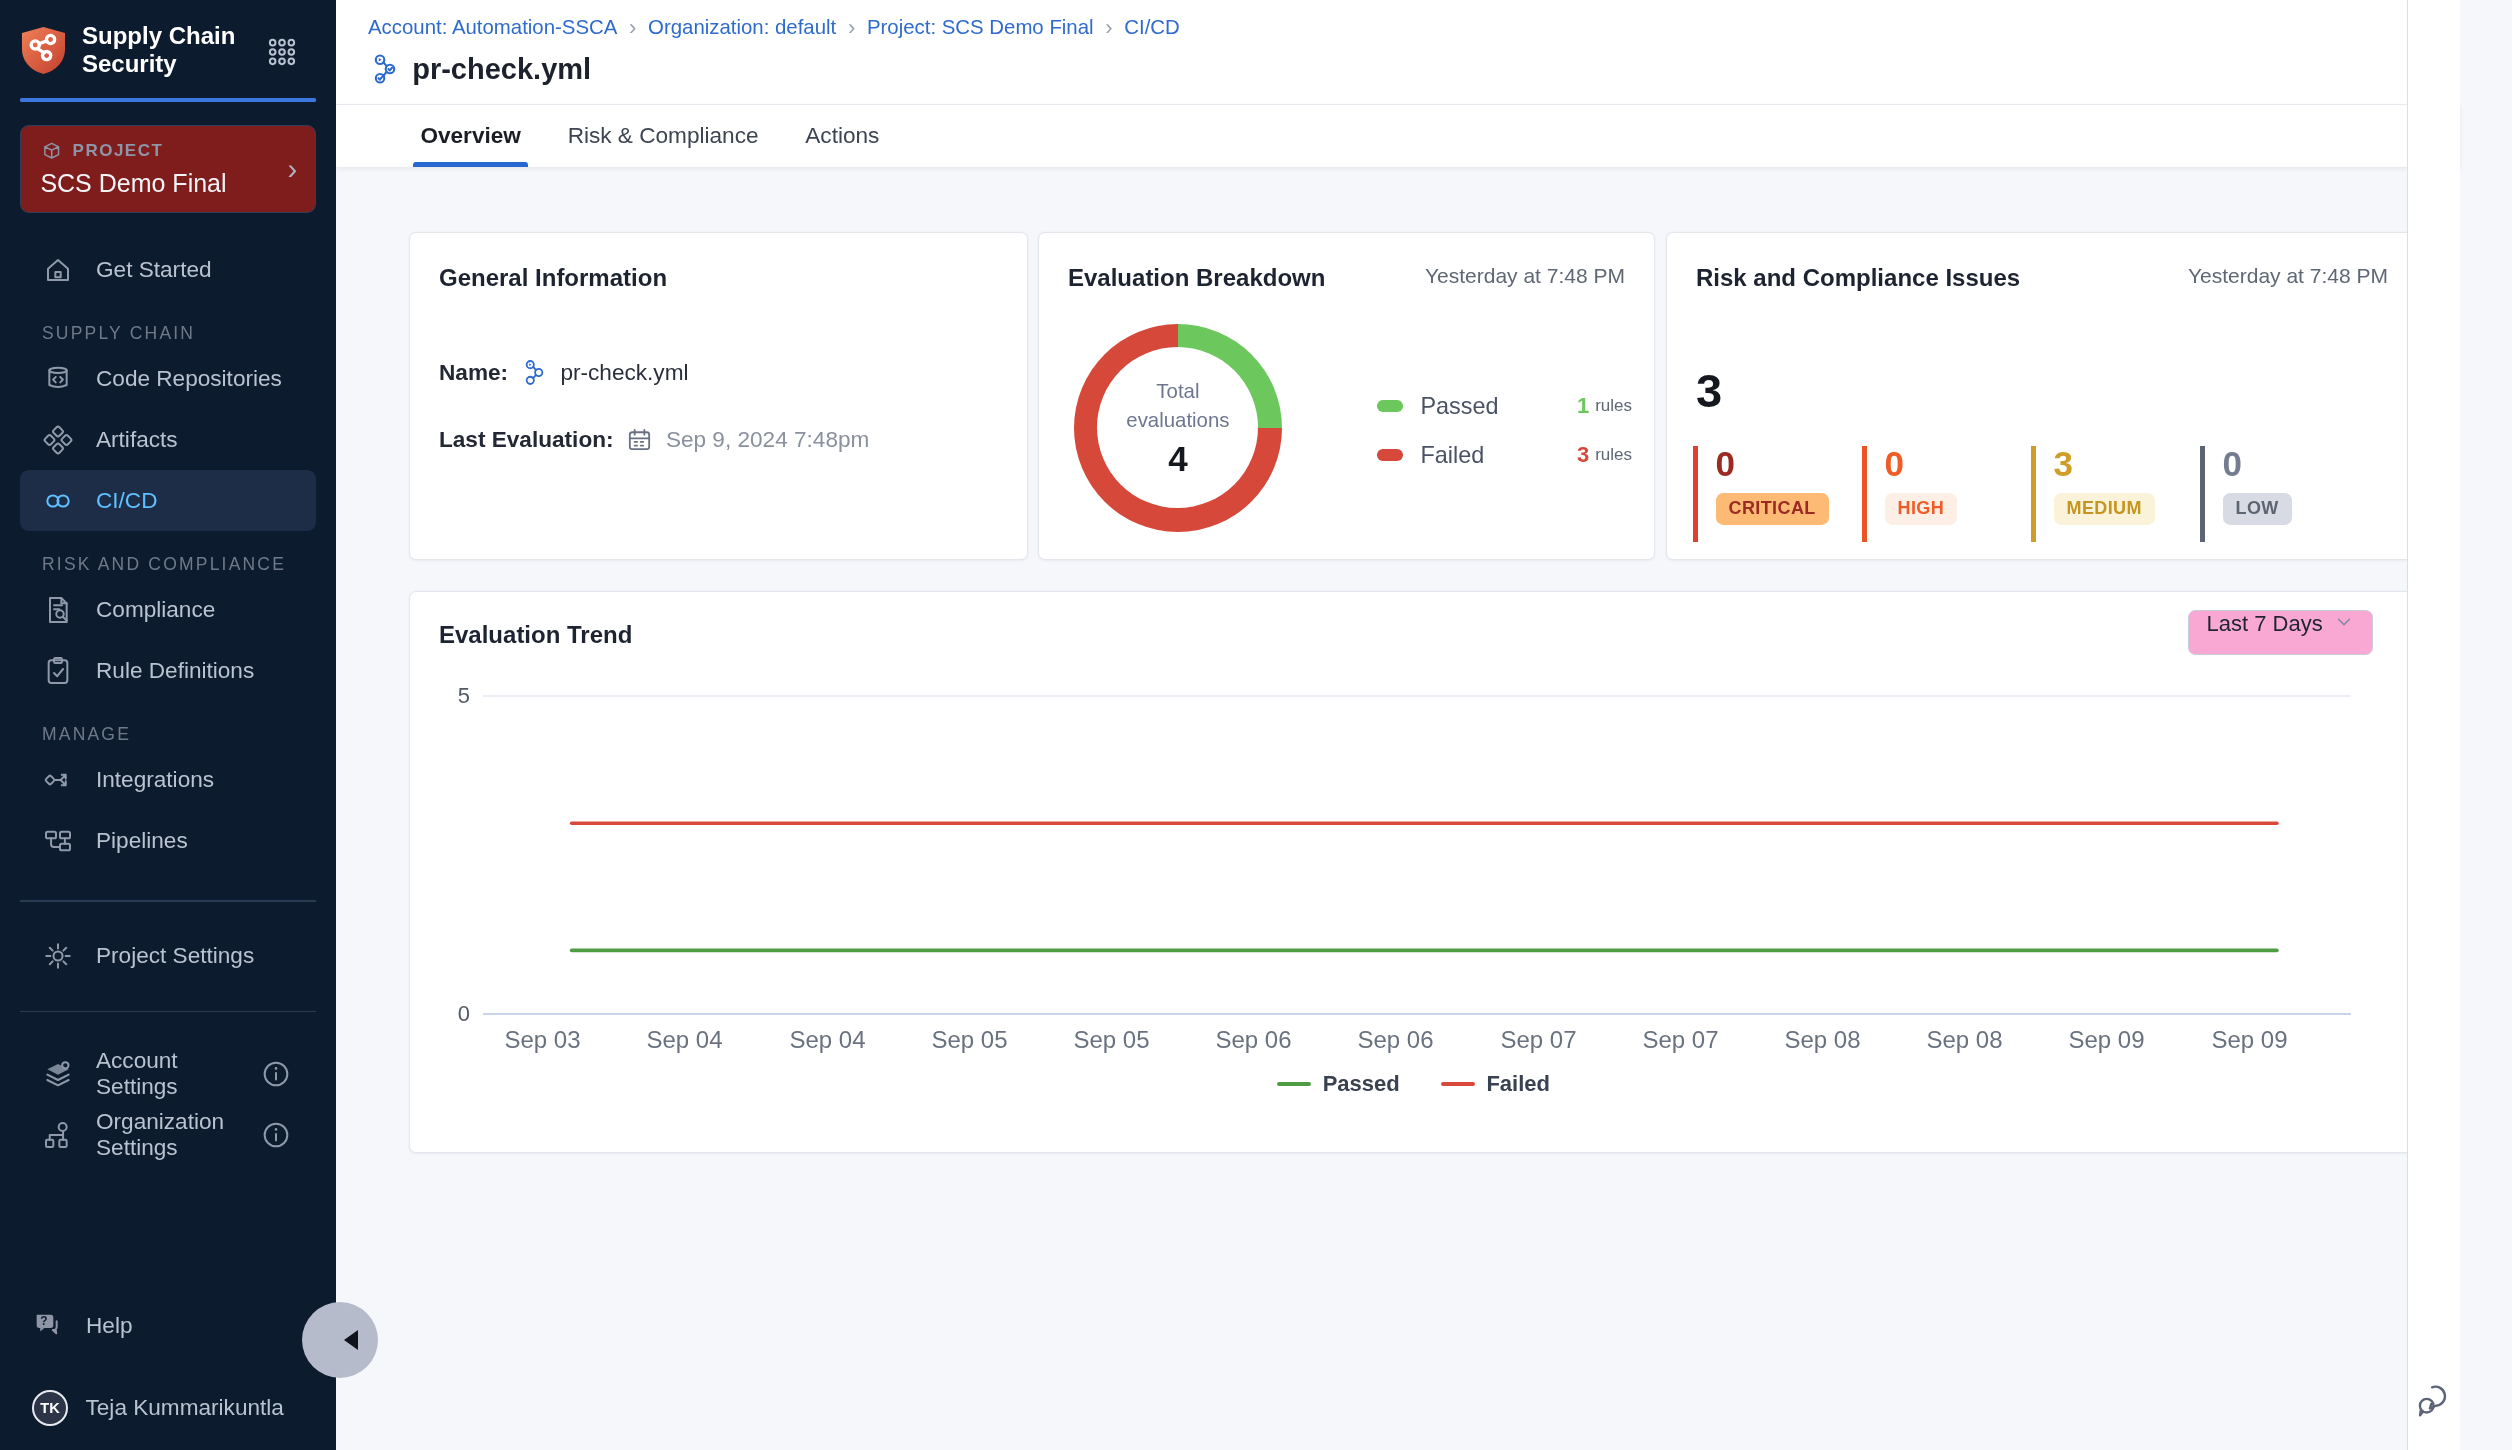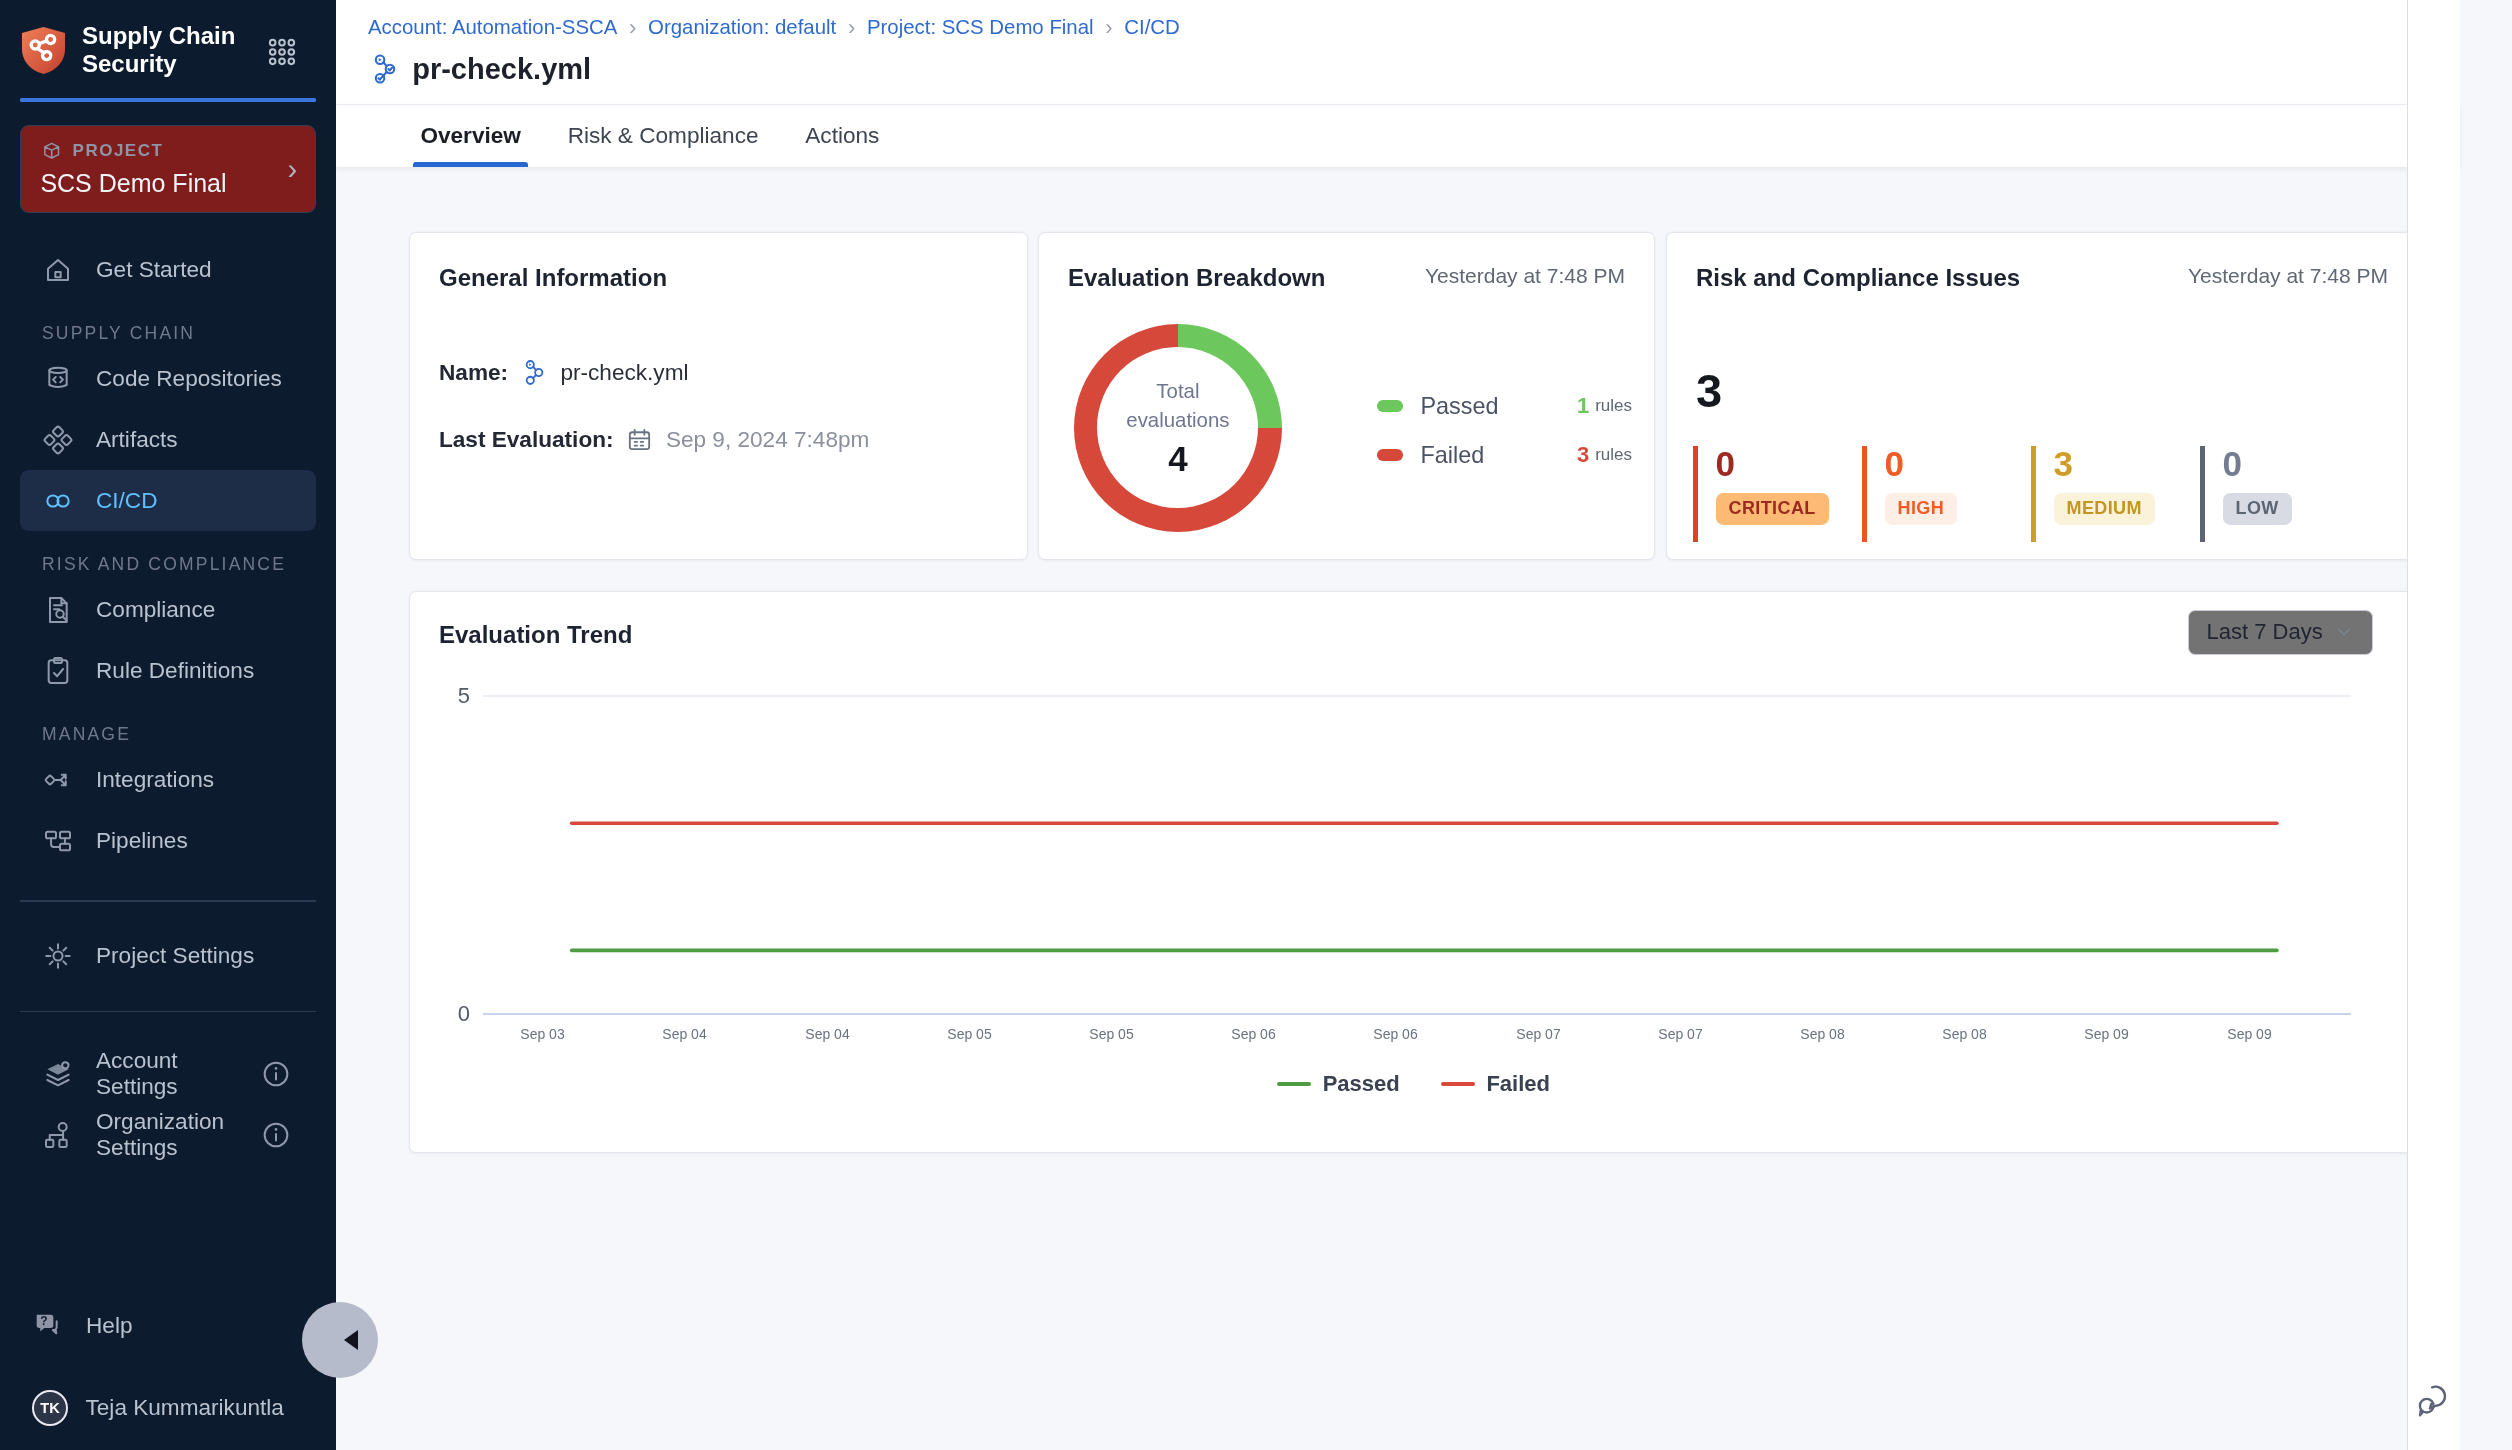--- a/index.html
+++ b/index.html
@@ -87,29 +87,29 @@
   #card-risk { left:1330px; top:64px; width:752px; height:328px; }
   .risk-total { position:absolute; left:29px; top:130px; font-size:47px; font-weight:bold; color:#15181f; }
   #severity-row { position:absolute; left:26px; top:213px; display:flex; }
   .sev-tile { width:169px; padding-left:17.5px; border-left:5.1px solid; min-height:96px; }
   .sev-count { font-size:35px; font-weight:bold; line-height:1; }
   .sev-badge { display:inline-block; margin-top:11.7px; padding:5.8px 13px; border-radius:7.3px; font-size:18px; font-weight:bold; letter-spacing:0.4px; }
 
   
   #card-trend { left:73px; top:423px; width:2009px; height:562px; }
   #trend-title { position:absolute; left:29px; top:29px; }
-  .range-select { position:absolute; right:44px; top:17.5px; width:185px; height:45px; border:1.5px solid #c9cbdd; border-radius:7.3px; background:#737373; display:flex; align-items:center; justify-content:space-between; padding:0 17.5px; cursor:pointer; }
+  .range-select { position:absolute; right:44px; top:17.5px; width:185px; height:45px; border:1.5px solid #c9cbdd; border-radius:7.3px; background:#f9a8d4; display:flex; align-items:flex-start; justify-content:space-between; padding:0 17.5px; cursor:pointer; }
   .range-select .val { font-size:22px; color:#1f2430; }
   .range-select .icon { width:22px; height:22px; color:#7b84a0; }
   #trend-plot { position:absolute; left:73px; top:104px; width:1868px; height:318px; }
   .gridline { position:absolute; left:0; width:100%; height:1.5px; background:#eceef5; }
   .baseline { position:absolute; left:0; width:100%; height:1.5px; background:#c9d3ea; }
   .ytick { position:absolute; left:-51px; width:38px; text-align:right; font-size:22px; color:#545b66; transform:translateY(-50%); }
   #trend-svg { position:absolute; left:0; top:0; overflow:visible; }
-  .xlabel { position:absolute; top:330px; width:117px; margin-left:-58px; text-align:center; font-size:14px; color:#6a7280; }
+  .xlabel { position:absolute; top:330px; width:117px; margin-left:-58px; text-align:center; font-size:24px; color:#6a7280; }
   #trend-legend { position:absolute; left:0; top:479px; width:100%; display:flex; justify-content:center; gap:41px; }
   .tl-item { display:flex; align-items:center; gap:11.7px; font-size:22px; font-weight:bold; color:#3a4150; }
   .tl-dash { width:34px; height:4.4px; border-radius:2.2px; }
 
   .icon svg { width:100%; height:100%; stroke:currentColor; fill:none; stroke-width:1.5; stroke-linecap:round; stroke-linejoin:round; }
 </style>
 </head>
 <body>
 
 <aside class="sidebar">

